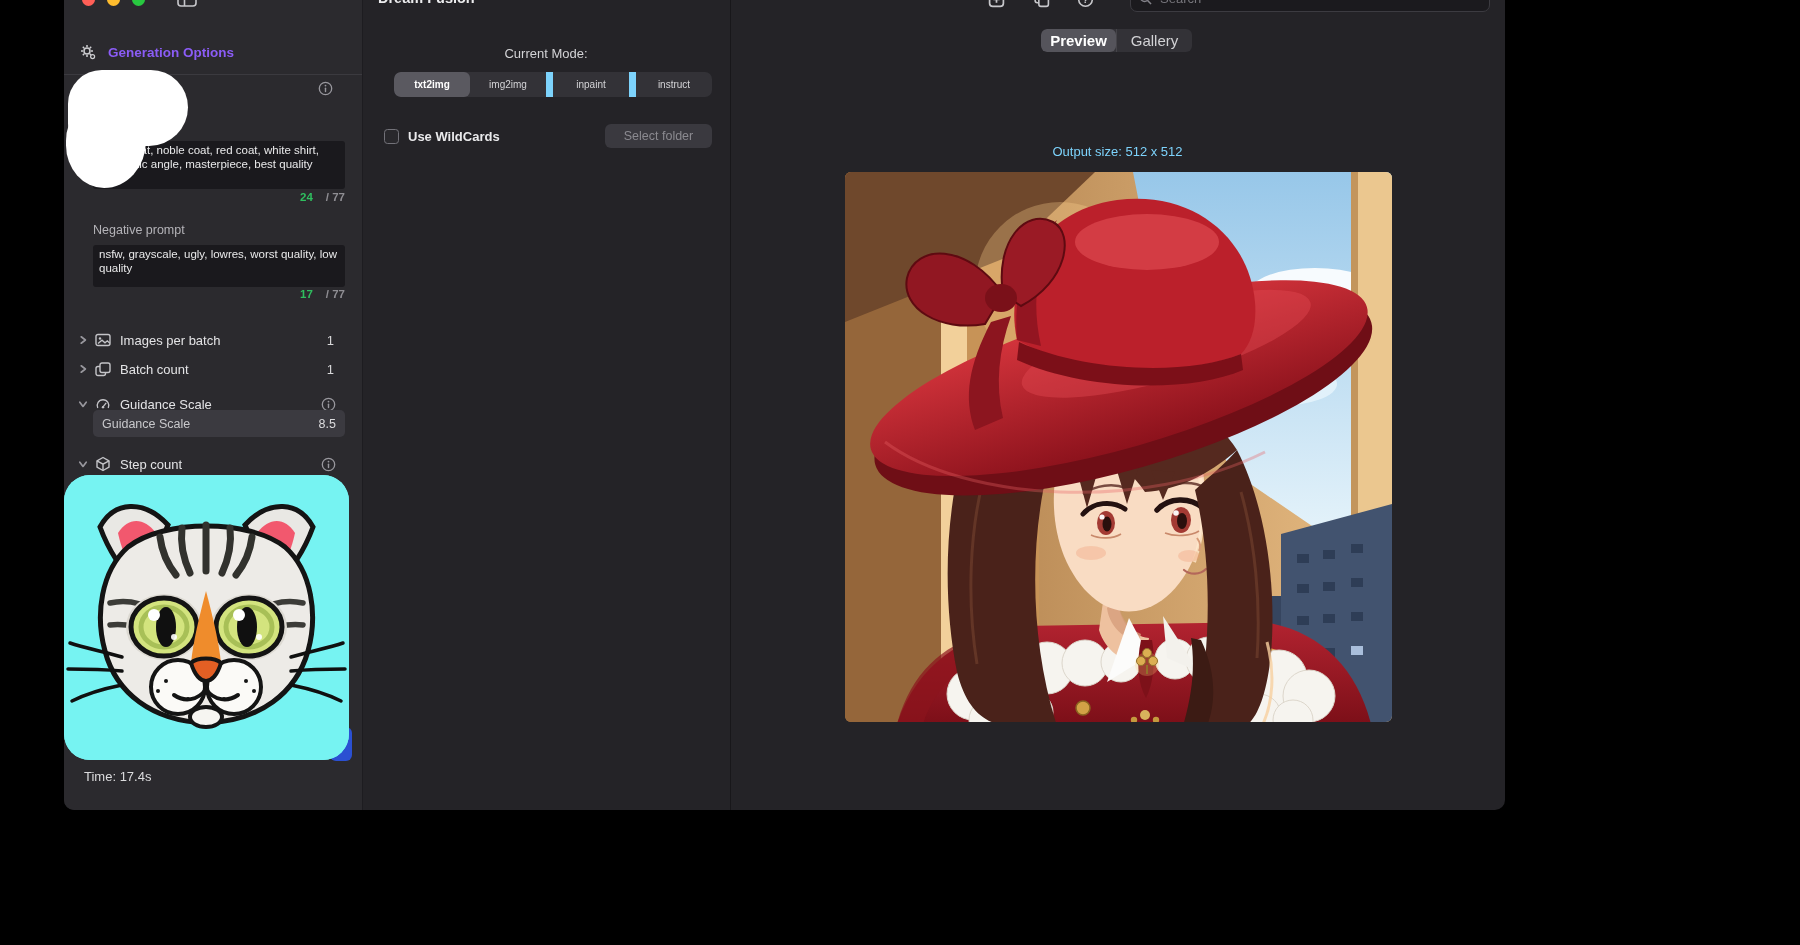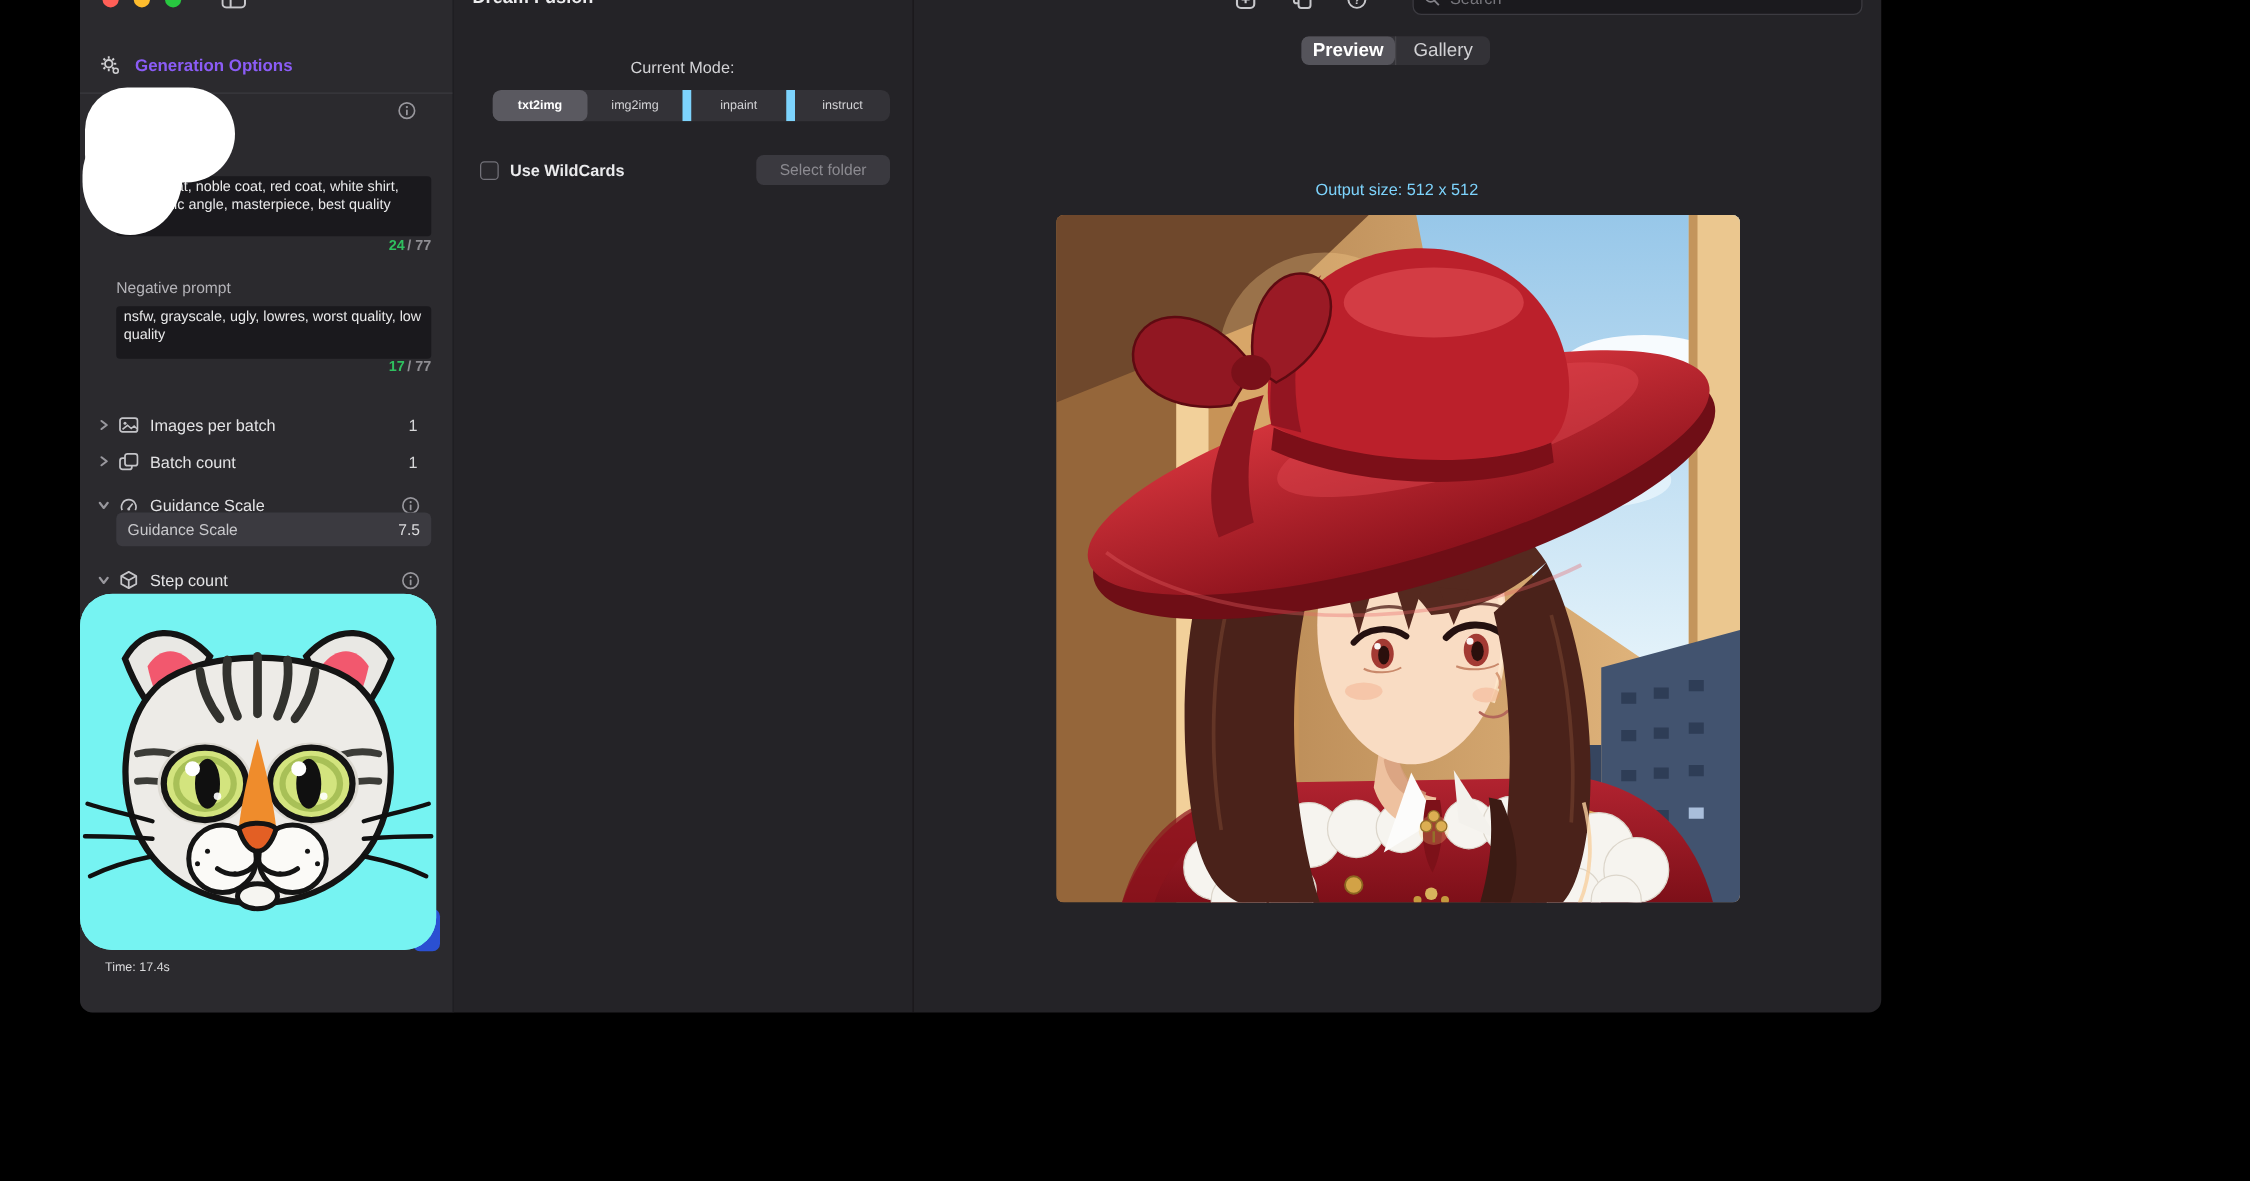--- a/index.html
+++ b/index.html
@@ -26,37 +26,37 @@
   
   .gen-header{position:absolute;left:16px;top:72px;display:flex;align-items:center;}
   .gen-header .txt{margin-left:12px;font-size:13.5px;font-weight:700;color:#8b5cf6;}
   .divider-h{position:absolute;left:0;top:102px;width:298px;height:1px;background:#3b3a3f;}
   .info-abs{position:absolute;left:254px;top:109px;}
   .field-label{position:absolute;left:29px;font-size:12.5px;color:#b4b3b8;}
   .textbox{position:absolute;left:29px;width:252px;background:#1a191d;border-radius:3px;color:#e9e9ea;
            font-size:11.5px;line-height:13.5px;padding:3px 6px;overflow:hidden;box-sizing:border-box;}
   .counter{position:absolute;left:29px;width:252px;text-align:right;font-size:11.5px;font-weight:700;}
   .counter .tok{color:#2fbf5f;}
-  .counter .tokmax{color:#8f8e93;margin-left:2px;}
+  .counter .tokmax{color:#8f8e93;margin-left:13px;}
   .row{position:absolute;left:14px;width:258px;height:26px;display:flex;align-items:center;cursor:default;margin-top:12px;}
   .row .chev{width:12px;display:flex;align-items:center;}
   .row .ricon{width:17px;margin:0 8px 0 5px;display:flex;align-items:center;}
   .row .rlabel{font-size:13px;color:#e3e3e5;}
   .row .rvalue{margin-left:auto;font-size:13px;color:#d7d7d9;padding-right:2px;}
   .row .rinfo{margin-left:auto;display:flex;align-items:center;}
   .gfield{position:absolute;left:29px;top:438px;width:252px;height:27px;background:#3b3a40;border-radius:5px;
           display:flex;align-items:center;padding:0 9px;box-sizing:border-box;}
   .gfield .gl{font-size:12.5px;color:#c8c8cb;}
   .gfield .gv{margin-left:auto;font-size:12.5px;color:#dcdcde;}
   .blob{position:absolute;left:4px;top:98px;width:120px;height:76px;background:#fff;
         border-radius:40px 44px 46px 26px;z-index:8;}
   .blob::after{content:"";position:absolute;left:-2px;top:28px;width:80px;height:90px;background:#fff;border-radius:50% 46% 55% 50%;}
   .cat-card{position:absolute;left:0;top:503px;width:285px;height:285px;border-radius:26px;overflow:hidden;z-index:9;background:#76f3f2;}
   .blue-chip{position:absolute;left:266px;top:755px;width:22px;height:34px;background:#2b50d2;border-radius:6px;z-index:8;}
-  .time-label{position:absolute;left:20px;top:797px;font-size:10px;color:#dbdbdd;}
+  .time-label{position:absolute;left:20px;top:797px;font-size:13px;color:#dbdbdd;}
 
   
   .mode-heading{position:absolute;left:298px;top:74px;width:368px;text-align:center;font-size:13px;color:#d3d3d6;}
   .segctl{position:absolute;left:330px;top:100px;width:318px;height:25px;background:#333237;border-radius:7px;
           display:flex;overflow:hidden;}
   .seg{flex:1;display:flex;align-items:center;justify-content:center;font-size:10px;color:#d4d4d7;cursor:default;}
   .seg + .seg{border-left:7px solid #7dd3fc;}
   .seg.sel{background:#5a5960;border-radius:6px;color:#fff;font-weight:700;border-left:none;}
   .seg.sel + .seg{border-left:none;}
   .checkbox{position:absolute;left:320px;top:157px;width:15px;height:15px;background:#29282c;
@@ -215,21 +215,21 @@
         <svg width="15" height="15" viewBox="0 0 15 15">
           <circle cx="7.5" cy="7.5" r="6.2" fill="none" stroke="#98979d" stroke-width="1.3"></circle>
           <circle cx="7.5" cy="4.6" r="0.9" fill="#98979d"></circle>
           <rect x="6.8" y="6.6" width="1.4" height="4.6" rx="0.7" fill="#98979d"></rect>
         </svg>
       </span>
   </div>
 
   <div class="gfield">
     <span class="gl">Guidance Scale</span>
-    <span class="gv">7.5</span>
+    <span class="gv">8.5</span>
   </div>
 
   <div class="row" style="top:467px">
     <span class="chev">
         <svg width="10" height="10" viewBox="0 0 10 10">
           <polyline points="1.8,3.2 5,7.4 8.2,3.2" fill="none" stroke="#98979d" stroke-width="1.7" stroke-linecap="round" stroke-linejoin="round"></polyline>
         </svg>
       </span>
     <span class="ricon">
         <svg width="16" height="16" viewBox="0 0 16 16">

